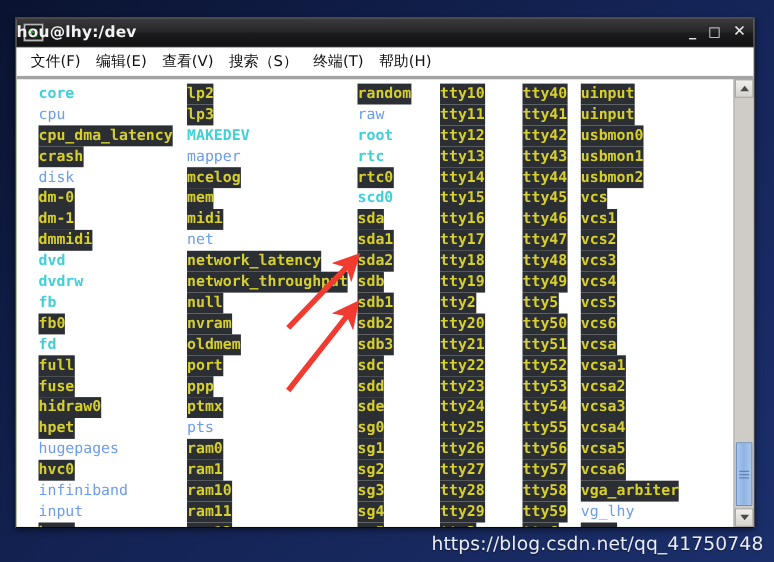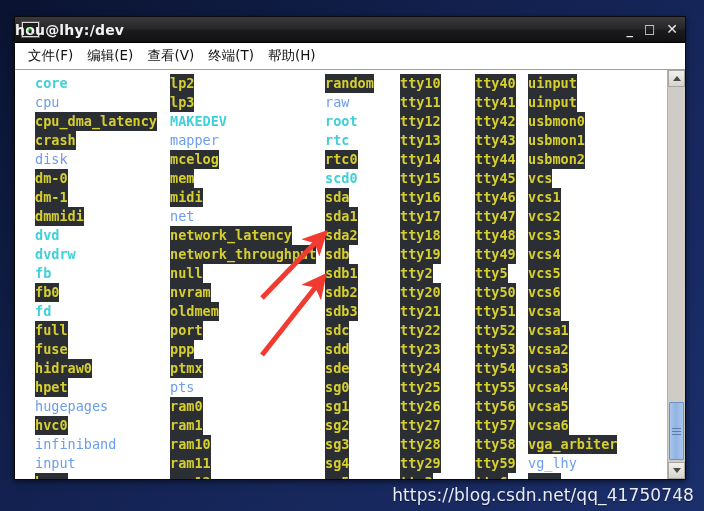--- a/index.html
+++ b/index.html
@@ -58,21 +58,21 @@
   }
   .wbtn{color:#e9e9e9;font-size:13px;line-height:13px;font-family:"DejaVu Sans",sans-serif;cursor:default;}
   .wbtn.min{font-weight:bold;}
   .wbtn.max{font-size:12px;}
   .wbtn.close{font-weight:bold;font-size:14px;}
 
   
   #menubar{
     height:26px;flex:0 0 26px;background:#ffffff;
     display:flex;align-items:center;padding-left:6px;
-    border-bottom:1px solid #a3a3a3;
+    border-bottom:3px solid #a3a3a3;
   }
   .menu-item{
     font-size:13.5px;color:#121212;padding:2px 7px;
     font-family:"DejaVu Sans",sans-serif;white-space:nowrap;cursor:default;
   }
 
   
   #term-wrap{flex:1 1 auto;display:flex;background:#4d7c0f;min-height:0;}
   #term{
     flex:1 1 auto;position:relative;background:#ffffff;overflow:hidden;
@@ -145,20 +145,21 @@
       <span class="wbtn min">_</span>
       <span class="wbtn max">□</span>
       <span class="wbtn close">✕</span>
     </div>
   </div>
 
   <div id="menubar">
     <span class="menu-item">文件(F)</span>
     <span class="menu-item">编辑(E)</span>
     <span class="menu-item">查看(V)</span>
+    <span class="menu-item">搜索（S）</span>
     <span class="menu-item">终端(T)</span>
     <span class="menu-item">帮助(H)</span>
   </div>
 
   <div id="term-wrap">
     <div id="term">
       <div id="columns-host">
           <div class="col" style="left: 20px;">
             <span class="cell c-link">core</span>
             <span class="cell c-dir">cpu</span>

